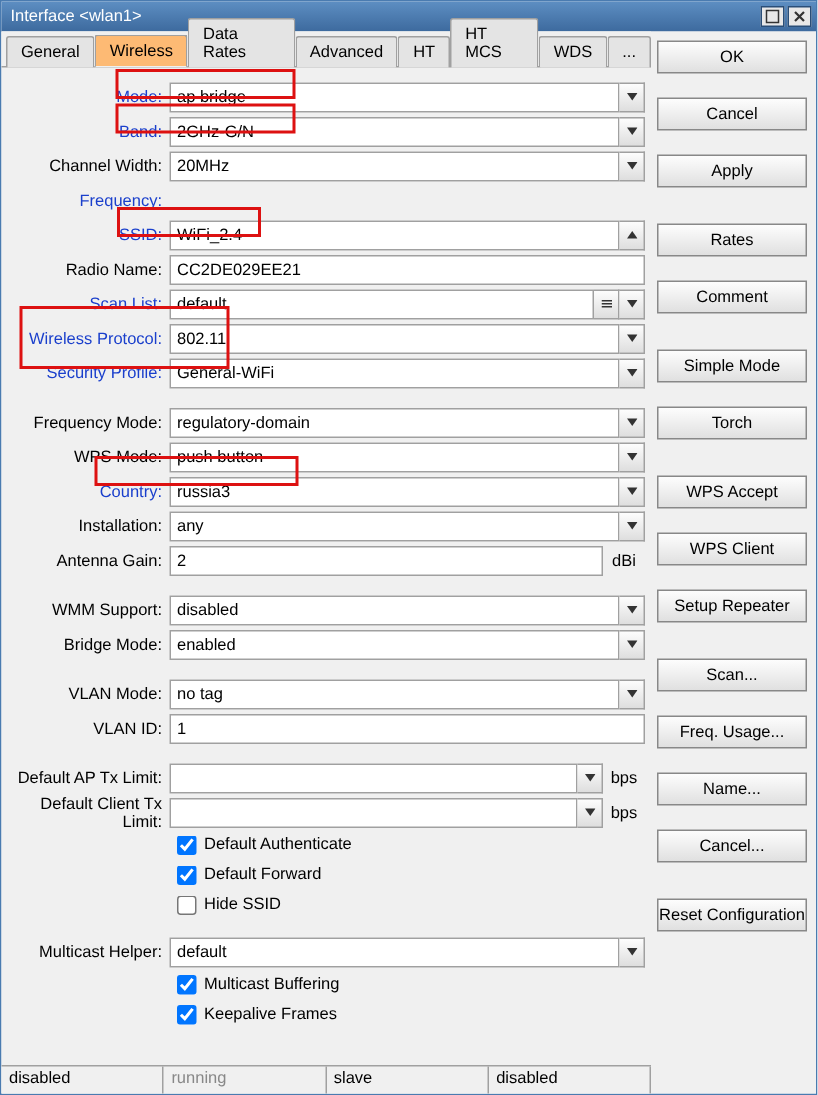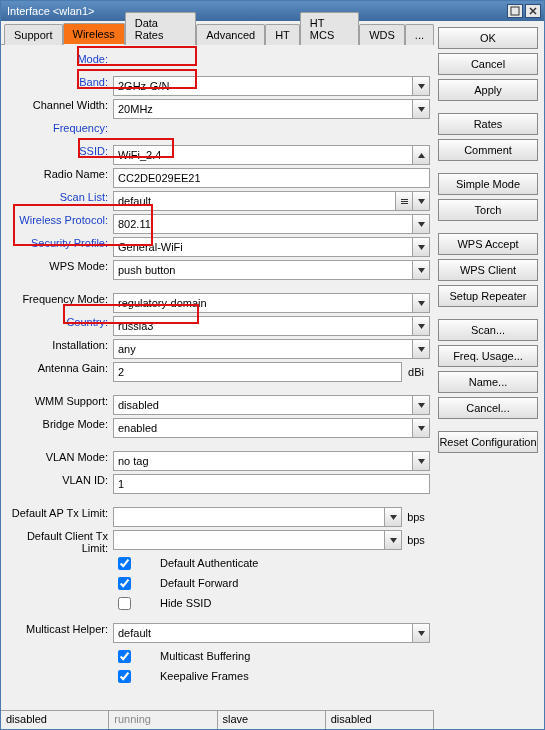--- a/index.html
+++ b/index.html
@@ -4,35 +4,35 @@
 <style>
 * { box-sizing: border-box; margin: 0; padding: 0; font-family: Tahoma, sans-serif; font-size: 11px; }
 body { background: #fff; width: 545px; height: 730px; overflow: hidden; }
 .window { width: 545px; height: 730px; border: 1px solid #4a7bb0; display: flex; flex-direction: column; }
 .titlebar { background: linear-gradient(#5d8ec2,#3d6a9e); height: 20px; display: flex; align-items: center; padding: 0 3px; color: #fff; }
 .titlebar .title { flex: 1; padding-left: 3px; }
 .titlebar .btn { width: 16px; height: 14px; border: 1px solid #2a4e78; background: #e8e8e8; margin-left: 2px; display: flex; align-items: center; justify-content: center; }
 .titlebar svg { width: 10px; height: 10px; }
 .content { flex: 1; display: flex; background: #f0f0f0; }
 .left { flex: 1; display: flex; flex-direction: column; }
-.right { width: 110px; padding: 6px 6px 0 4px; display: flex; flex-direction: column; gap: 4px; }
+.right { width: 110px; padding: 6px 6px 0 4px; display: flex; flex-direction: column; gap: 16px; }
 .tabs { display: flex; height: 24px; align-items: flex-end; border-bottom: 1px solid #a0a0a0; background: #f0f0f0; padding-left: 3px; }
 .tab { padding: 4px 9px; border: 1px solid #a0a0a0; border-bottom: none; background: #e4e4e4; margin-right: 0px; cursor: pointer; position: relative; top: 1px; border-radius: 2px 2px 0 0; }
-.tab.active { background: #f97316; border-bottom: 1px solid #f0f0f0; }
+.tab.active { background: #fdba74; border-bottom: 1px solid #f0f0f0; }
 .form { flex: 1; padding: 8px 4px 0 4px; overflow-y: auto; }
-.row { display: flex; align-items: flex-start; height: 23px; }
+.row { display: flex; align-items: center; height: 23px; }
 .row.gap { margin-top: 10px; }
 .lbl { width: 108px; text-align: right; padding-right: 5px; color: #000; }
 .lbl.link { color: #1a3fcc; }
 .red { position: absolute; border: 2px solid #d11; pointer-events: none; }
 .inputwrap { flex: 1; display: flex; align-items: center; height: 20px; }
 .txt { flex: 1; height: 20px; border: 1px solid #a0a0a0; background: #fff; padding: 0 4px; }
 .dd { width: 17px; height: 20px; border: 1px solid #a0a0a0; border-left: none; background: linear-gradient(#fdfdfd,#dedede); display: flex; align-items: center; justify-content: center; cursor: pointer; }
 .unit { width: 28px; text-align: center; }
-.chkrow { padding-left: 113px; height: 20px; display: flex; align-items: center; gap: 24px; }
+.chkrow { padding-left: 113px; height: 20px; display: flex; align-items: center; }
 .chk { width: 13px; height: 13px; margin-right: 5px; }
 .btn2 { height: 22px; border: 1px solid #888; background: linear-gradient(#fdfdfd,#e0e0e0); cursor: pointer; }
 .status { display: flex; border-top: 1px solid #a0a0a0; height: 19px; background: #f0f0f0; }
 .status > div { border-right: 1px solid #a0a0a0; padding: 2px 5px; flex: 1; }
 .status .run { color: #888; }
 svg.tri { width: 7px; height: 7px; }
 </style>
 </head>
 <body>
 
@@ -46,39 +46,47 @@
       </div>
     <div class="btn">
         <svg viewBox="0 0 10 10">
           <path d="M2 2L8 8M8 2L2 8" stroke="#333" stroke-width="1.5"></path>
         </svg>
       </div>
   </div>
   <div class="content">
     <div class="left">
       <div class="tabs">
-        <div class="tab">Support</div>
+        <div class="tab">General</div>
         <div class="tab active">Wireless</div>
         <div class="tab">Data Rates</div>
         <div class="tab">Advanced</div>
         <div class="tab">HT</div>
         <div class="tab">HT MCS</div>
         <div class="tab">WDS</div>
         <div class="tab">...</div>
       </div>
       <div class="form" style="position:relative">
 
         <div class="red" style="left:76px;top:1px;width:120px;height:20px"></div>
         <div class="red" style="left:76px;top:24px;width:120px;height:20px"></div>
         <div class="red" style="left:77px;top:93px;width:96px;height:20px"></div>
         <div class="red" style="left:12px;top:159px;width:140px;height:42px"></div>
         <div class="red" style="left:62px;top:259px;width:136px;height:20px"></div>
 
         <div class="row">
             <span class="lbl link">Mode:</span>
+            <div class="inputwrap">
+              <input class="txt" value="ap bridge" style="">
+              <div class="dd">
+                <svg class="tri" viewBox="0 0 7 7">
+                  <path d="M0 1h7L3.5 6z" fill="#333"></path>
+                </svg>
+              </div>
+            </div>
           </div>
         <div class="row">
             <span class="lbl link">Band:</span>
             <div class="inputwrap">
               <input class="txt" value="2GHz-G/N" style="">
               <div class="dd">
                 <svg class="tri" viewBox="0 0 7 7">
                   <path d="M0 1h7L3.5 6z" fill="#333"></path>
                 </svg>
               </div>
@@ -146,35 +154,35 @@
             <span class="lbl link">Security Profile:</span>
             <div class="inputwrap">
               <input class="txt" value="General-WiFi" style="">
               <div class="dd">
                 <svg class="tri" viewBox="0 0 7 7">
                   <path d="M0 1h7L3.5 6z" fill="#333"></path>
                 </svg>
               </div>
             </div>
           </div>
+        <div class="row gap">
+            <span class="lbl">Frequency Mode:</span>
+            <div class="inputwrap">
+              <input class="txt" value="regulatory-domain" style="">
+              <div class="dd">
+                <svg class="tri" viewBox="0 0 7 7">
+                  <path d="M0 1h7L3.5 6z" fill="#333"></path>
+                </svg>
+              </div>
+            </div>
+          </div>
         <div class="row">
             <span class="lbl">WPS Mode:</span>
             <div class="inputwrap">
               <input class="txt" value="push button" style="">
-              <div class="dd">
-                <svg class="tri" viewBox="0 0 7 7">
-                  <path d="M0 1h7L3.5 6z" fill="#333"></path>
-                </svg>
-              </div>
-            </div>
-          </div>
-        <div class="row gap">
-            <span class="lbl">Frequency Mode:</span>
-            <div class="inputwrap">
-              <input class="txt" value="regulatory-domain" style="">
               <div class="dd">
                 <svg class="tri" viewBox="0 0 7 7">
                   <path d="M0 1h7L3.5 6z" fill="#333"></path>
                 </svg>
               </div>
             </div>
           </div>
         <div class="row">
             <span class="lbl link">Country:</span>
             <div class="inputwrap">

